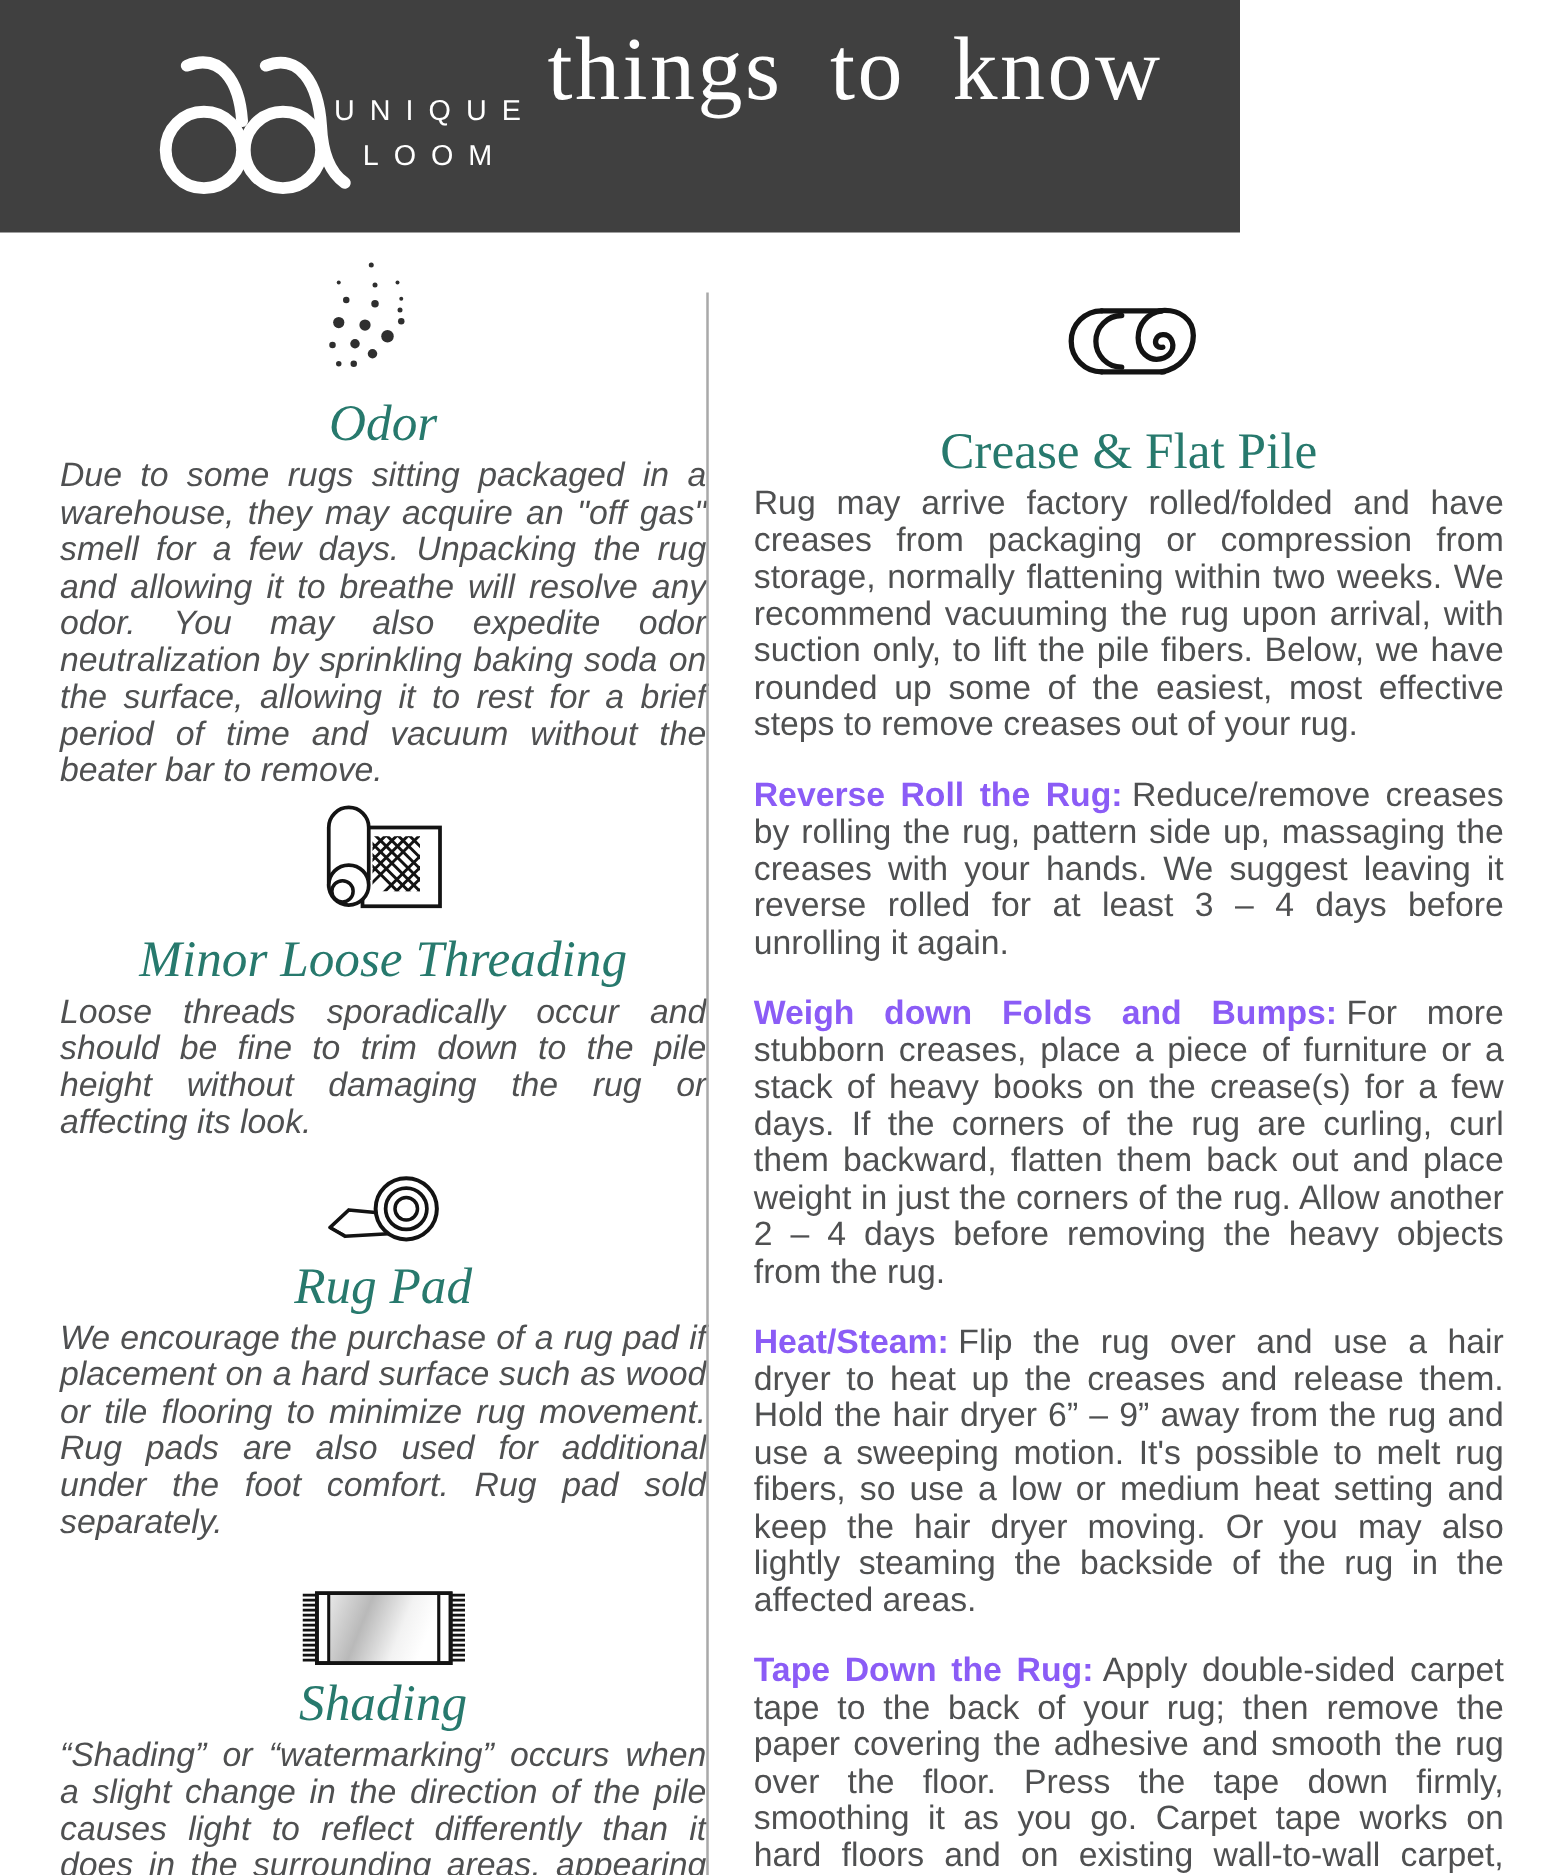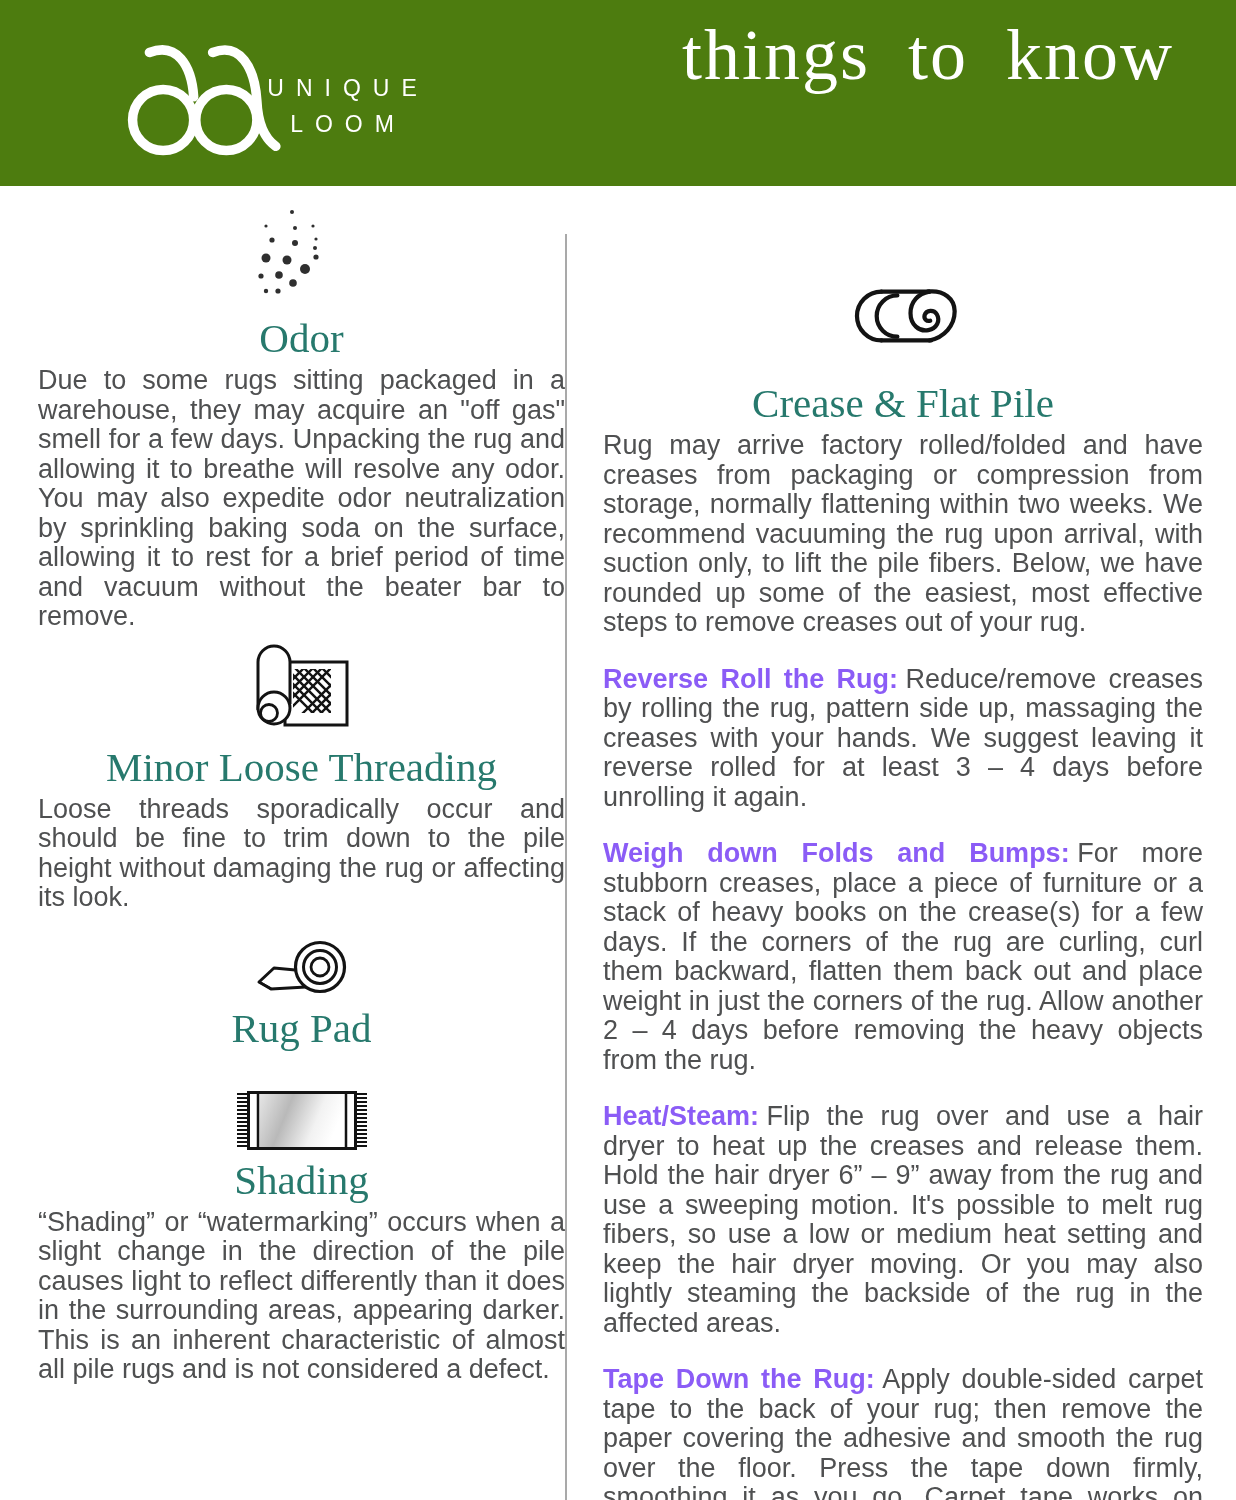--- a/index.html
+++ b/index.html
@@ -3,40 +3,40 @@
 <meta charset="utf-8">
 <style>
   html,body { margin:0; padding:0; }
   body {
     width:1236px; height:1500px; background:#ffffff; overflow:hidden;
     font-family:"Liberation Sans", sans-serif;
     -webkit-font-smoothing:antialiased;
   }
   
   .header {
-    position:relative; width:1236px; height:186px; background:#4d7c0f;
+    position:relative; width:992px; height:186px; background:#404040;
   }
   .logo-mark { position:absolute; left:108px; top:42px; }
   .brand-text {
     position:absolute; left:250px; top:70px; width:184px;
     display:flex; flex-direction:column; align-items:center;
     color:#ffffff; font-size:23px; font-weight:400;
     letter-spacing:12px; line-height:36px; text-indent:12px;
   }
   .page-title {
     position:absolute; top:14px; right:62px;
     font-family:"Liberation Serif", serif; font-weight:400;
     color:#ffffff; font-size:72px; letter-spacing:2px; word-spacing:18px;
     white-space:nowrap;
   }
   
   .content { display:flex; align-items:stretch; height:1314px; }
-  .col-left  { width:565px; padding-left:38px;  box-sizing:border-box; }
+  .col-left  { width:565px; padding-left:48px;  box-sizing:border-box;font-style:italic; }
   .v-divider { width:2px; background:#a9a9a9; margin-top:48px; }
-  .col-right { flex:1; padding:5px 33px 0 36px; box-sizing:border-box;margin-top:43px; }
+  .col-right { flex:1; padding:5px 33px 0 36px; box-sizing:border-box; }
 
   .icon-row { display:flex; justify-content:center; align-items:flex-end; }
   .icon-row.odor      { height:106px; margin-top:19px; }
   .icon-row.threading { height:90px;  margin-top:8px;  }
   .icon-row.tape      { height:60px;  margin-top:22px; }
   .icon-row.shade     { height:60px;  margin-top:40px; }
   .icon-row.crease    { height:52px;  margin-top:62px; }
 
   h2.section-heading {
     font-family:"Liberation Serif", serif; font-weight:400;
@@ -133,20 +133,21 @@
         <g stroke="#131313" stroke-linejoin="round">
           <path d="M5,45 L20,31 L52,34 L52,50 L17,52 Z" fill="#ffffff" stroke-width="3"></path>
           <path d="M5,45 L16,51 L17,52" fill="none" stroke-width="2.5"></path>
           <circle cx="66" cy="30" r="24.5" fill="#ffffff" stroke-width="3.2"></circle>
           <circle cx="66" cy="30" r="16.5" fill="#ffffff" stroke-width="3"></circle>
           <circle cx="66" cy="30" r="9" fill="#ffffff" stroke-width="2.8"></circle>
         </g>
       </svg>
     </div>
     <h2 class="section-heading h-rugpad">Rug Pad</h2>
+    <p class="body-text">We encourage the purchase of a rug pad if placement on a hard surface such as wood or tile flooring to minimize rug movement. Rug pads are also used for additional under the foot comfort. Rug pad sold separately.</p>
 
     <div class="icon-row shade">
       <svg width="130" height="60" viewBox="0 0 130 60" aria-hidden="true">
         <defs>
           <linearGradient id="shgrad" x1="0" y1="0" x2="1" y2="0.25">
             <stop offset="0" stop-color="#e6e6e6"></stop>
             <stop offset="0.38" stop-color="#b9b9b9"></stop>
             <stop offset="0.75" stop-color="#f2f2f2"></stop>
             <stop offset="1" stop-color="#ffffff"></stop>
           </linearGradient>

